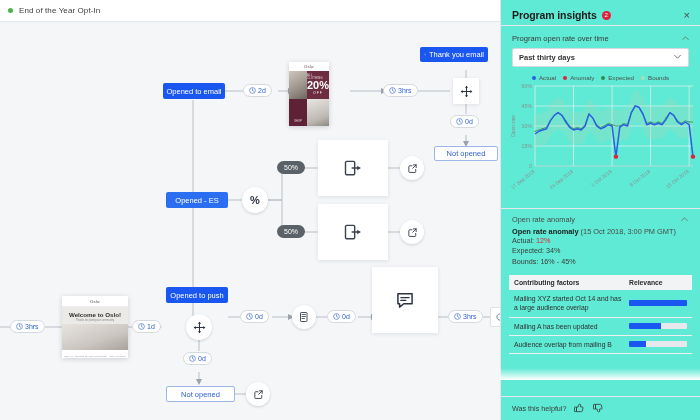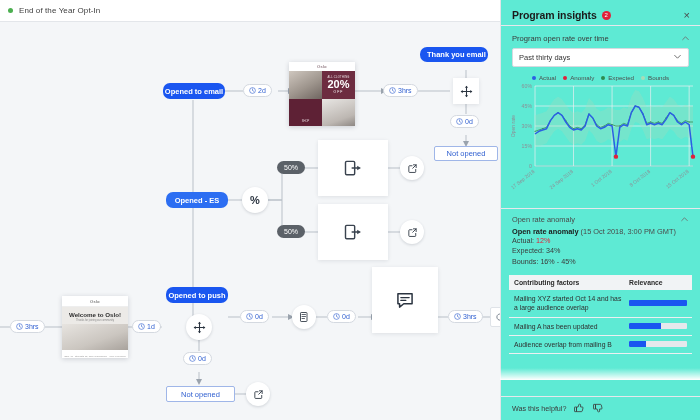--- a/index.html
+++ b/index.html
@@ -24,23 +24,23 @@
   .dot-green{width:5px;height:5px;border-radius:50%;background:#4caf50;margin-right:6px;flex:0 0 auto;}
   .canvas-title{font-size:8px;color:#3d3d3d;letter-spacing:.1px;}
 
   .flow{position:absolute;left:0;top:22px;width:500px;height:398px;}
   .flow svg.edges{position:absolute;left:0;top:0;width:500px;height:398px;}
 
   .node{position:absolute;box-sizing:border-box;}
 
   
   .n-blue{
-    background:#1a56f0;color:#fff;border-radius:7px;
+    background:#1a56f0;color:#fff;border-radius:2px;
     font-size:7.5px;display:flex;align-items:center;justify-content:center;
-    padding:0 4px;white-space:nowrap;font-weight:bold;
+    padding:0 4px;white-space:nowrap;
   }
   .n-blue.soft{background:#2c6ef2;}
   
   .n-outline{
     background:#fff;border:1px solid #9fb6e8;border-radius:2px;
     color:#2f5fd0;font-size:7.5px;display:flex;align-items:center;justify-content:center;
     white-space:nowrap;
   }
   
   .chip{
@@ -109,21 +109,21 @@
   .hr{height:1px;background:#e6e8ec;margin:0;}
 
   .sect-head{
     display:flex;align-items:center;padding:8px 10px 5px 11px;
   }
   .sect-head .t{font-size:7.6px;color:#3a3a3a;}
   .caret{margin-left:auto;color:#6c6c6c;display:flex;}
 
   .select{
     margin:0 11px;height:17px;border:1px solid #d6dae0;border-radius:2px;background:#fff;
-    display:flex;align-items:center;padding:0 6px;font-size:7.5px;color:#343434;cursor:pointer;
+    display:flex;align-items:center;padding:0 6px;font-size:7.5px;color:#343434;cursor:pointer;font-weight:bold;
   }
   .select .cv{margin-left:auto;color:#555;}
 
   .legend{display:flex;justify-content:center;gap:7px;margin:7px 0 1px;}
   .lg{display:flex;align-items:center;gap:3px;font-size:6.2px;color:#4d4d4d;}
   .lgdot{width:4px;height:4px;border-radius:50%;}
 
   .chartwrap{padding:0 6px 0 8px;}
 
   .sect2{border-top:1px solid #e6e8ec;margin-top:4px;}
@@ -231,21 +231,21 @@
       </div>
 
       <div class="node chip" style="left:243px;top:62px;">
         <svg width="7" height="7" viewBox="0 0 16 16">
           <circle cx="8" cy="8" r="6.6" fill="none" stroke="#2f5fd0" stroke-width="1.4"></circle>
           <path d="M8 4.4V8l2.6 1.6" stroke="#2f5fd0" stroke-width="1.4" fill="none" stroke-linecap="round"></path>
         </svg>
         <span>2d</span>
       </div>
 
-      <div class="node thumb" style="left:289px;top:40px;width:66px;height:64px;">
+      <div class="node thumb" style="left:289px;top:40px;width:40px;height:64px;">
         <div class="t2-head">
           <span class="brand">Oslo</span>
         </div>
         <div class="t2-grid">
           <div class="cellA"></div>
           <div class="cellB">
             <span class="sm">ALL CLOTHING</span>
             <span class="big">20%</span>
             <span class="off">OFF</span>
           </div>

